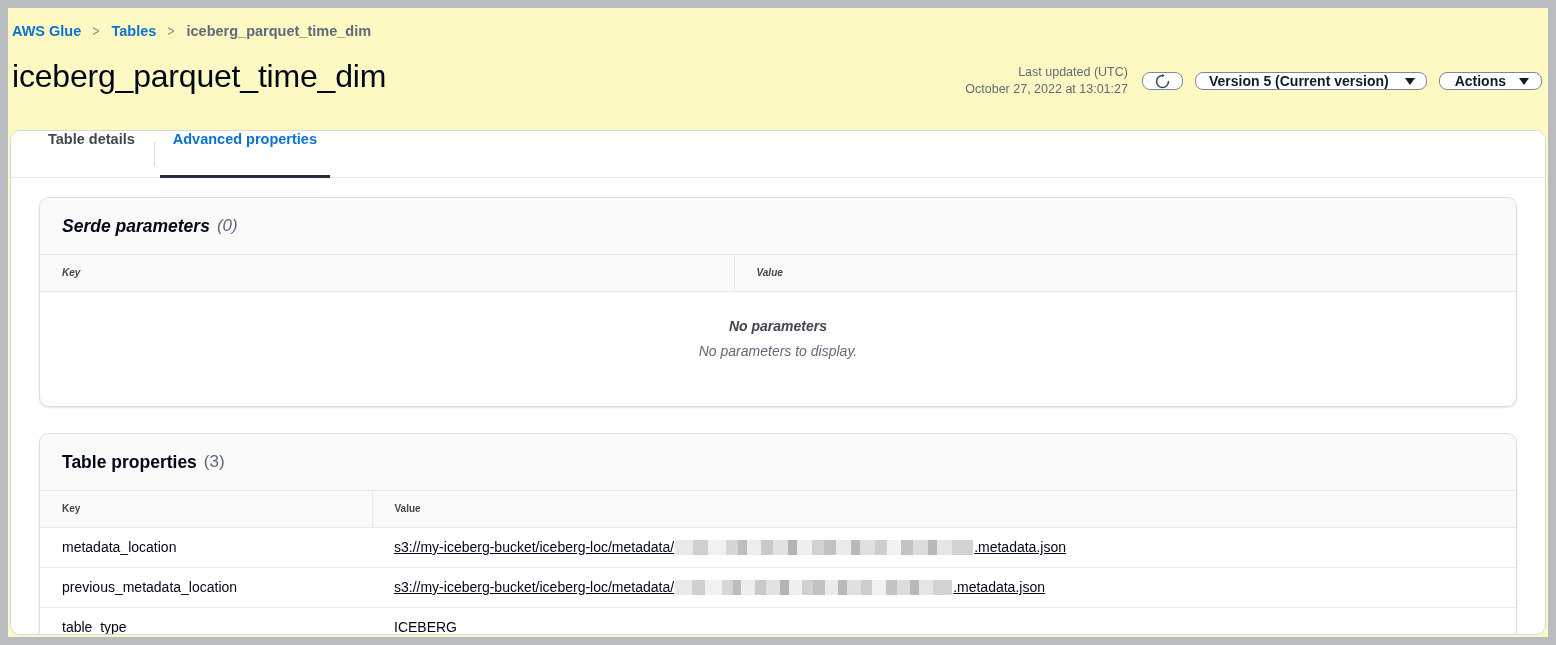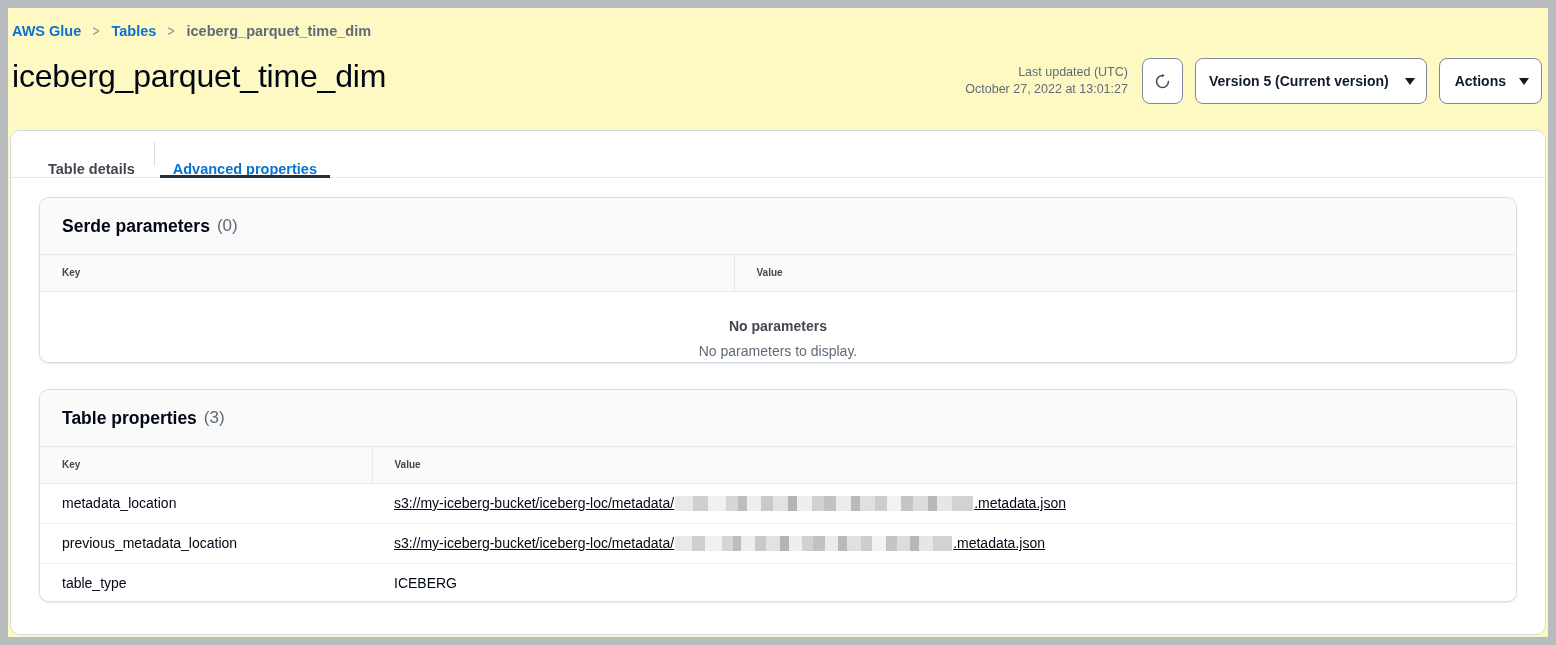--- a/index.html
+++ b/index.html
@@ -83,21 +83,21 @@
   #last-updated {
     text-align: right;
     margin-right: 14px;
     color: #5f6b7a;
     font-size: 12.5px;
     line-height: 17px;
     white-space: nowrap;
   }
 
   .btn {
-    height: 46px;
+    height: 18px;
     background: #ffffff;
     border: 1px solid #7d8998;
     border-radius: 8px;
     color: #0f1b2a;
     font-size: 14px;
     font-weight: bold;
     font-family: "Liberation Sans", sans-serif;
     display: flex;
     align-items: center;
     justify-content: center;
@@ -142,21 +142,21 @@
     height: 47px;
     border-bottom: 1px solid #e4e7ea;
     display: flex;
     align-items: stretch;
     padding-left: 18px;
     background: #ffffff;
   }
   .tab {
     position: relative;
     display: flex;
-    align-items: flex-end;
+    align-items: flex-start;
     padding: 0 19px;
     font-size: 14.5px;
     font-weight: bold;
     color: #424650;
     cursor: pointer;
     white-space: nowrap;
   }
   .tab + .tab::before {
     content: "";
     position: absolute;
@@ -181,21 +181,21 @@
     padding: 19px 28px 0 28px;
   }
 
   .container {
     background: #ffffff;
     border: 1px solid #d8dde2;
     border-radius: 10px;
     box-shadow: 0 1px 2px rgba(0,7,22,0.10);
     overflow: hidden;
   }
-  #serde-container { height: 166px; margin-bottom: 26px; }
+  #serde-container { height: 210px; margin-bottom: 26px; font-style: italic; }
   #table-props-container { height: 213px; }
 
   .container-header {
     height: 57px;
     display: flex;
     align-items: center;
     padding-left: 22px;
     background: #fafafa;
     border-bottom: 1px solid #e6e8ea;
   }

